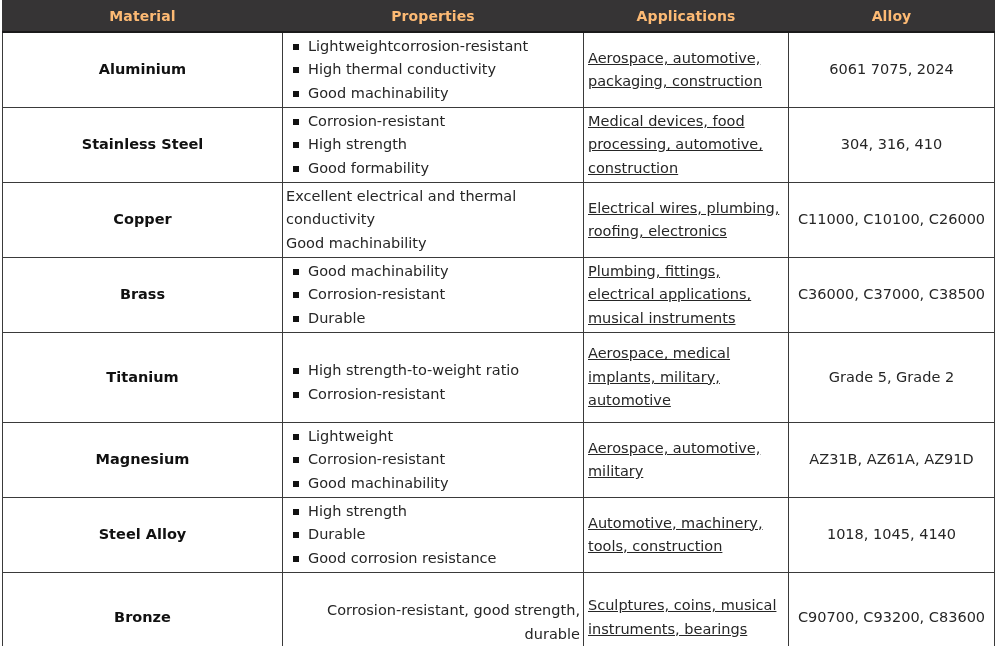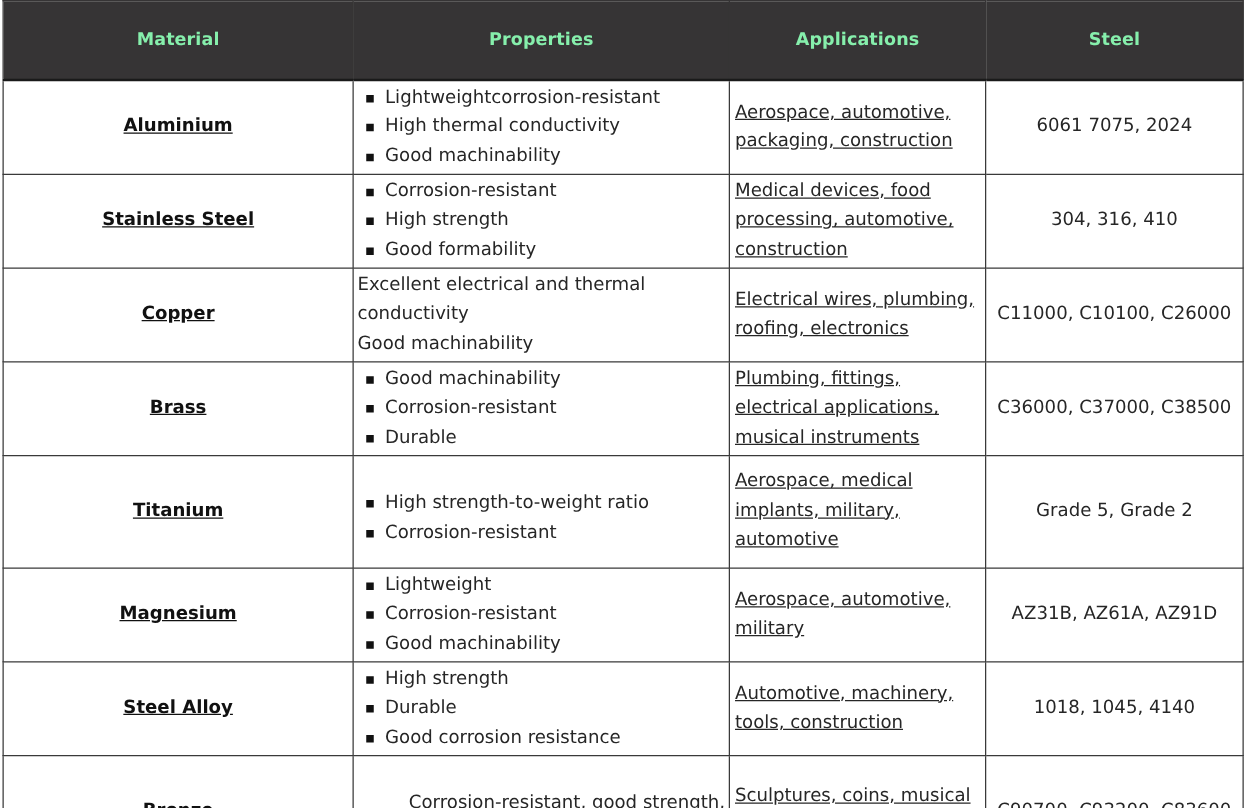--- a/index.html
+++ b/index.html
@@ -25,45 +25,44 @@
       table-layout: fixed;
       width: 992px;
     }
     col.c-mat { width: 280px; }
     col.c-prop { width: 301px; }
     col.c-app { width: 205px; }
     col.c-alloy { width: 206px; }
 
     thead th {
       background: #363435;
-      color: #86efac;
+      color: #fdba74;
       font-weight: bold;
       font-size: 14px;
       height: 30px;
-      padding: 16px;
+      padding: 0;
       text-align: center;
       border: 1px solid #363435;
       border-bottom: 2px solid #1a1a1a;
       letter-spacing: 0.1px;
     }
     tbody td {
       border: 1.5px solid #3a3a3a;
       height: 72px;
       padding: 1px 3px;
       font-size: 14.5px;
       line-height: 23.5px;
       vertical-align: middle;
       color: #262626;
     }
     td.mat {
       text-align: center;
       font-weight: bold;
       color: #111111;
       font-size: 14.5px;
-      text-decoration: underline;
     }
     td.alloy {
       text-align: center;
     }
     td.app {
       text-align: left;
       padding-left: 4px;
       text-decoration: underline;
     }
     td.prop {
@@ -101,21 +100,21 @@
       <col class="c-mat">
         <col class="c-prop">
         <col class="c-app">
         <col class="c-alloy">
     </colgroup>
     <thead>
       <tr>
         <th>Material</th>
         <th>Properties</th>
         <th>Applications</th>
-        <th>Steel</th>
+        <th>Alloy</th>
       </tr>
     </thead>
     <tbody>
 
       <tr>
         <td class="mat">Aluminium</td>
         <td class="prop">
           <ul class="bul">
             <li>Lightweightcorrosion-resistant</li>
             <li>High thermal conductivity</li>

